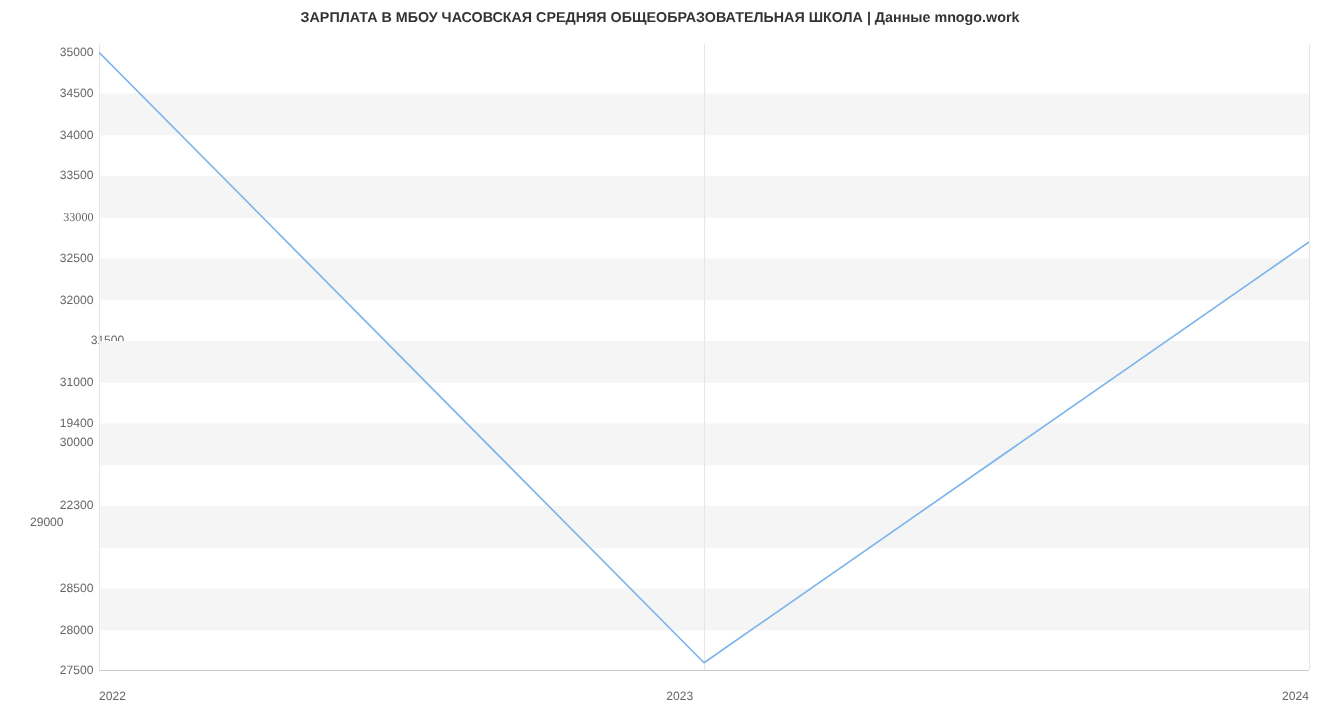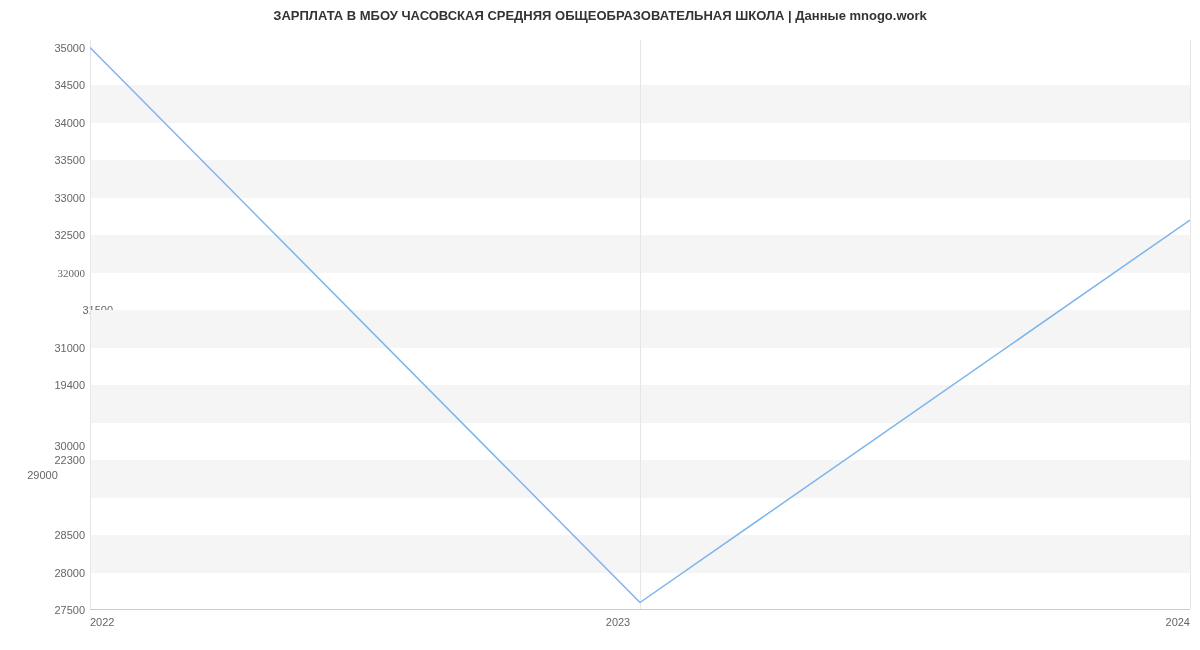--- a/index.html
+++ b/index.html
@@ -56,46 +56,47 @@
     top: 0;
     bottom: 0;
     width: 0;
     border-left: 1px solid #e6e6e6;
   }
   .x-label {
     position: absolute;
     font-size: 11px;
     color: #666666;
     transform: translateX(-50%);
+    margin-top: 11px;
   }
   svg.line-layer {
     position: absolute;
     left: 0;
     top: 0;
   }
 </style>
 </head>
 <body>
 
 <div class="chart-container">
   <div class="chart-title">ЗАРПЛАТА В МБОУ ЧАСОВСКАЯ СРЕДНЯЯ ОБЩЕОБРАЗОВАТЕЛЬНАЯ ШКОЛА | Данные mnogo.work</div>
 
   <div id="y-ticks">
       <div class="y-tick" style="top: 610px;">27500</div>
       <div class="y-tick" style="top: 572.5px;">28000</div>
       <div class="y-tick" style="top: 535px;">28500</div>
       <div class="y-tick" style="top: 475px; text-align: center;">29000</div>
       <div class="y-tick" style="top: 460px;">22300</div>
-      <div class="y-tick" style="top: 446px;">30000</div>
+      <div class="y-tick" style="top: 402px;">30000</div>
       <div class="y-tick" style="top: 385px;">19400</div>
       <div class="y-tick" style="top: 347.5px;">31000</div>
       <div class="y-tick" style="top: 310px; margin-left: 28px;">31500</div>
-      <div class="y-tick" style="top: 272.5px; font-family: Liberation Serif, serif;">32000</div>
+      <div class="y-tick" style="top: 272.5px;">32000</div>
       <div class="y-tick" style="top: 235px;">32500</div>
-      <div class="y-tick" style="top: 197.5px;">33000</div>
+      <div class="y-tick" style="top: 197.5px; font-family: Liberation Serif, serif;">33000</div>
       <div class="y-tick" style="top: 160px;">33500</div>
       <div class="y-tick" style="top: 122.5px;">34000</div>
       <div class="y-tick" style="top: 85px;">34500</div>
       <div class="y-tick" style="top: 47.5px;">35000</div>
     </div>
 
   <div class="plot-area" id="plot-area">
 
   <div class="band" style="top: 495px; height: 37.5px;"></div>
       <div class="band" style="top: 420px; height: 37.5px;"></div>

